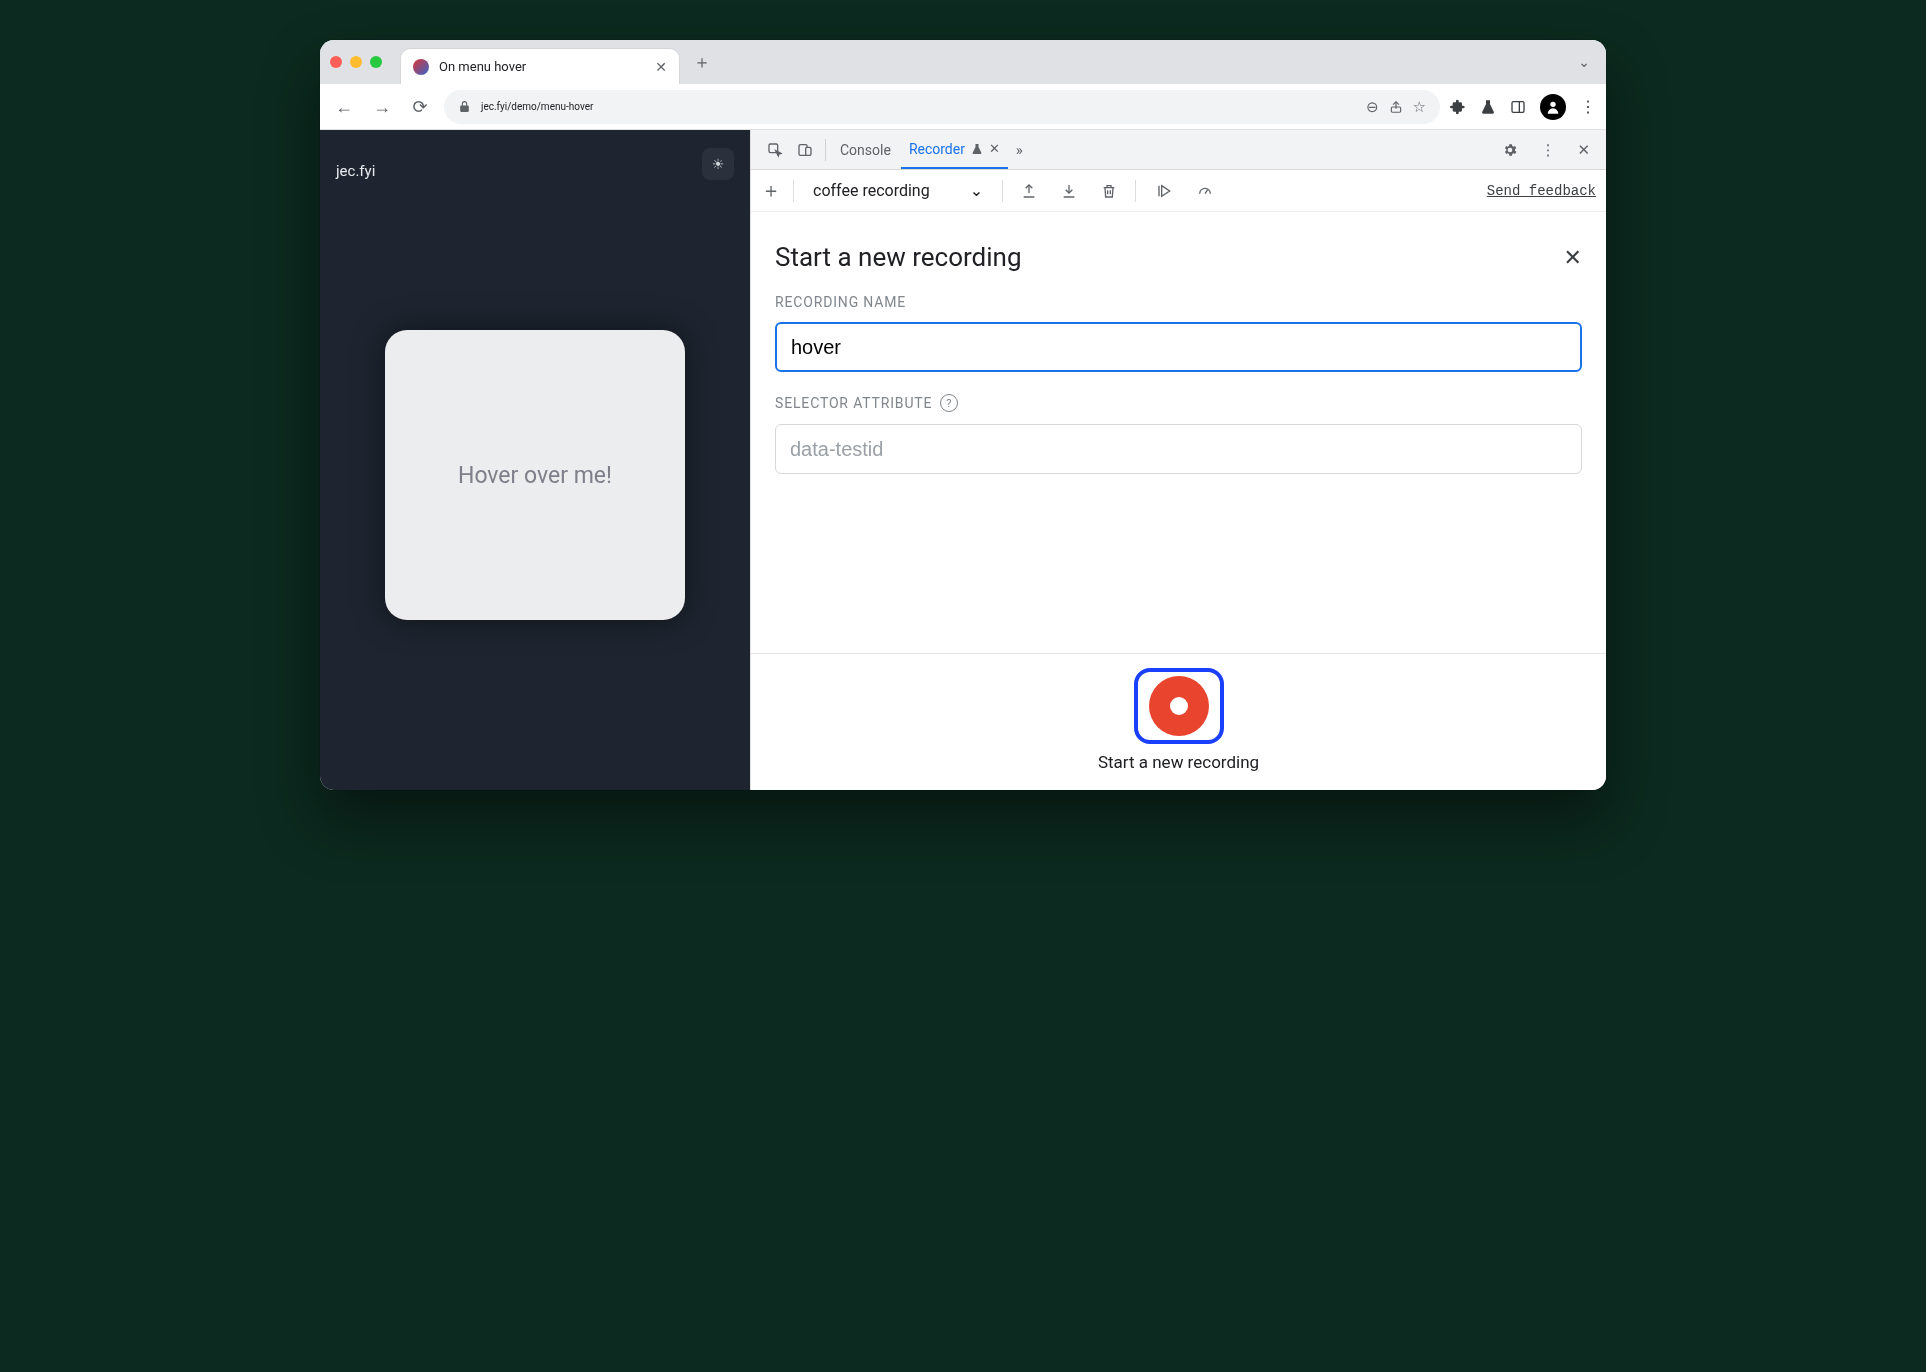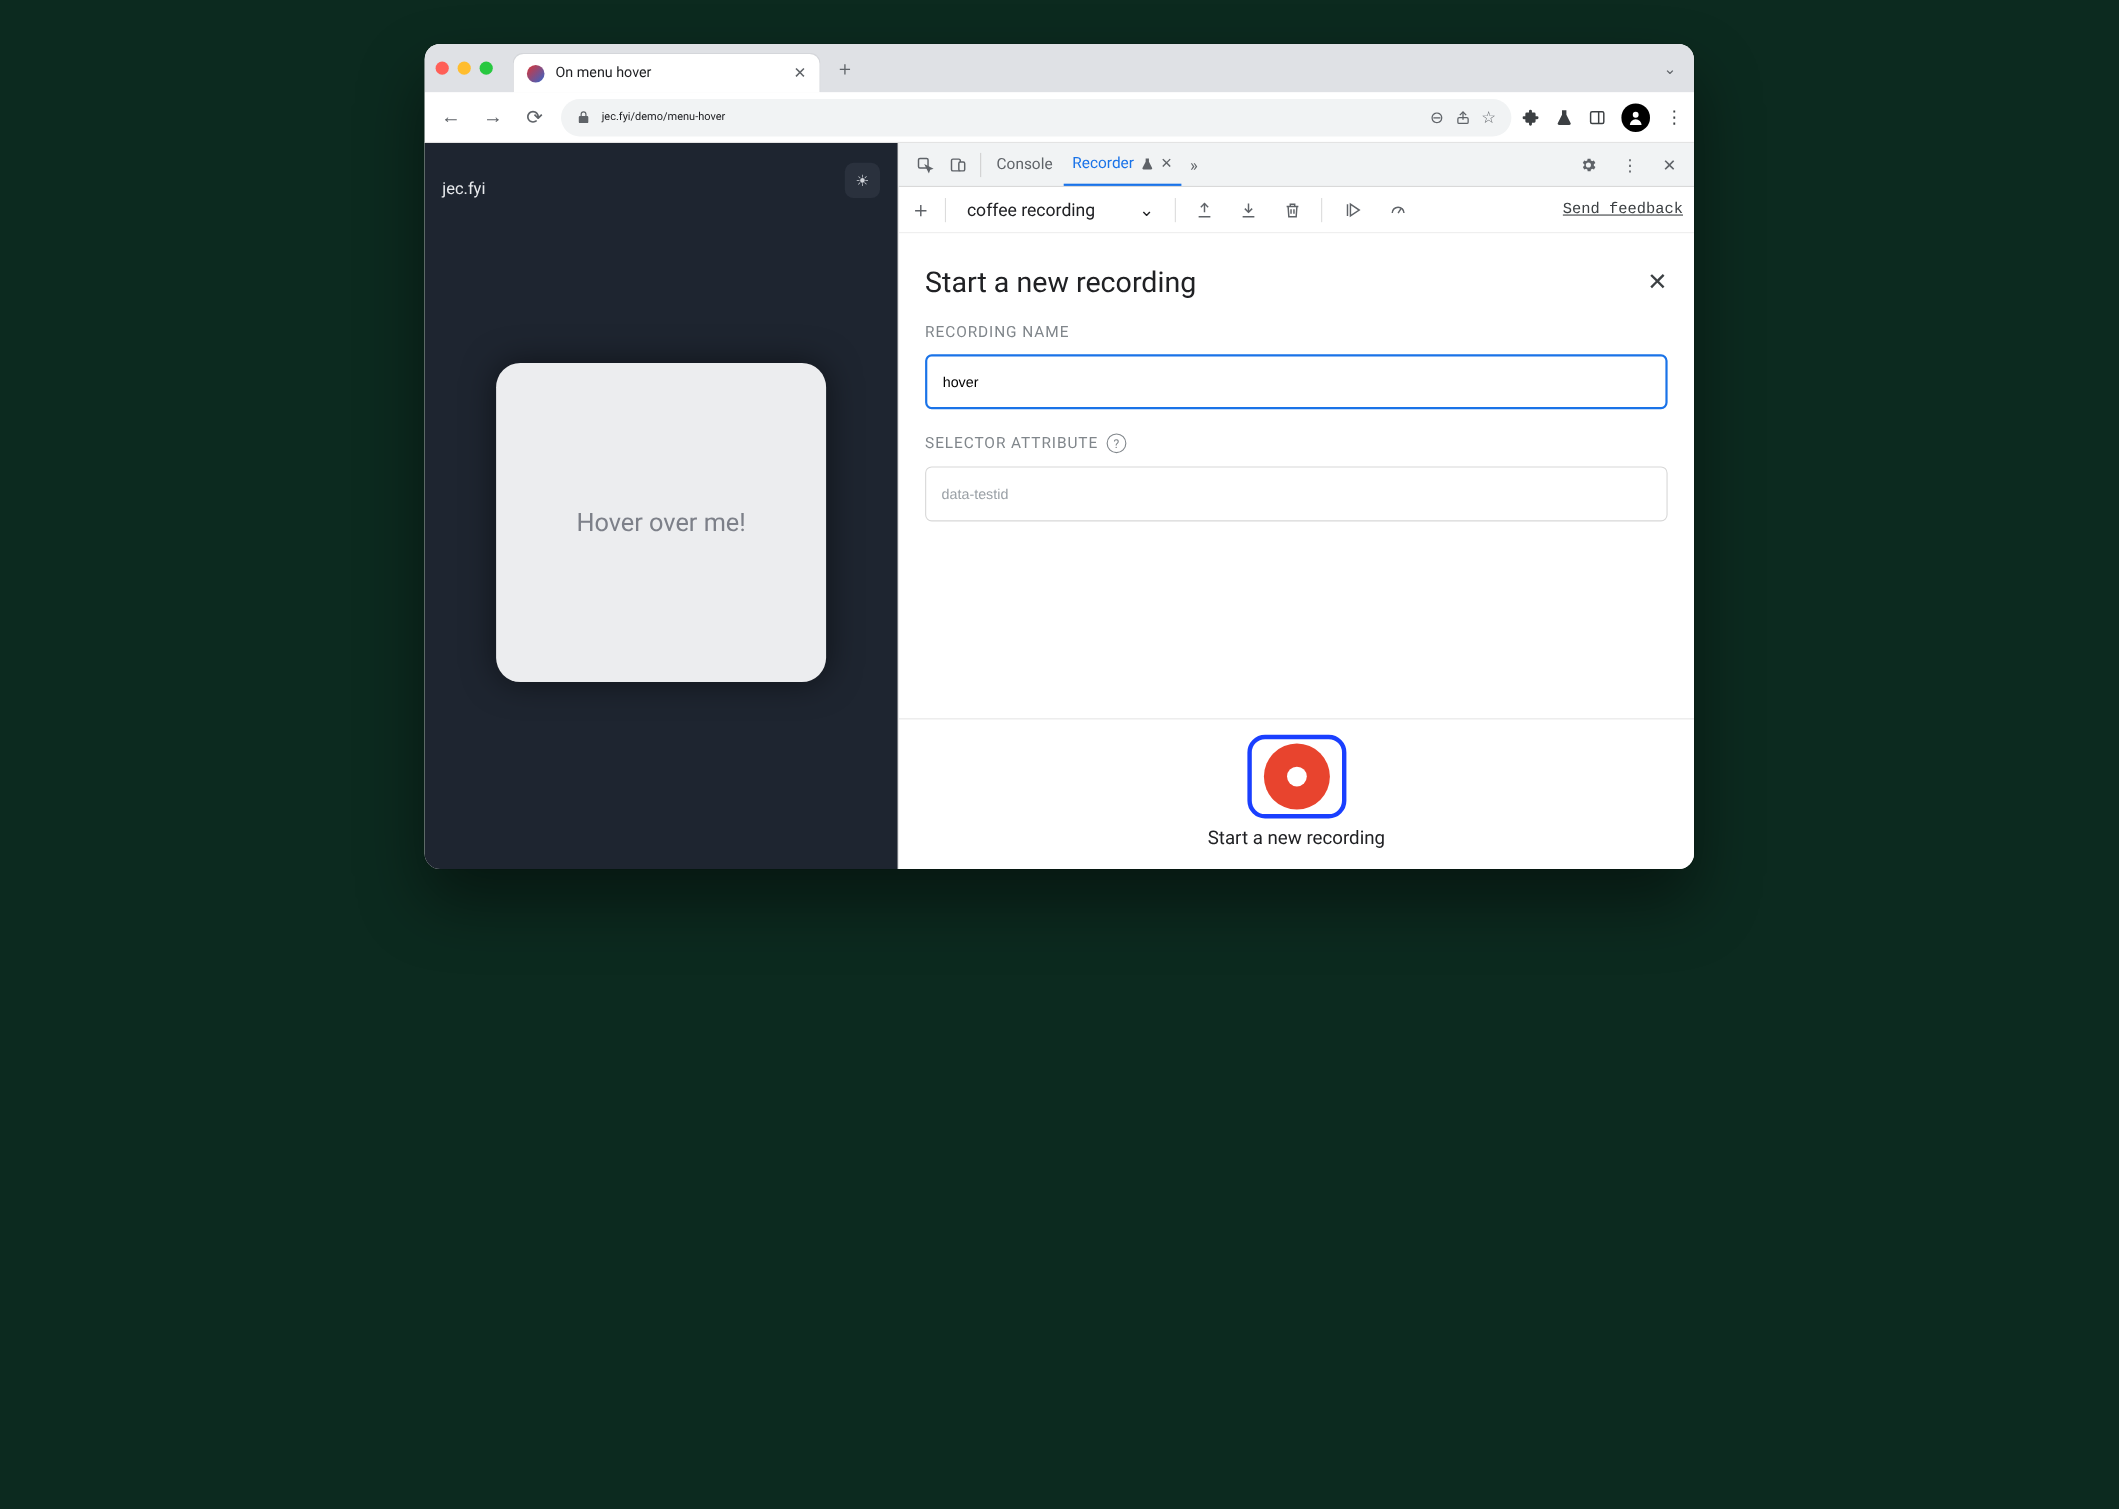--- a/index.html
+++ b/index.html
@@ -6,21 +6,21 @@
   html, body { width: 100%; height: 100%; }
   body {
     font-family: -apple-system, BlinkMacSystemFont, "Segoe UI", Roboto, Helvetica, Arial, sans-serif;
     background: #0c2a1f;
     display: flex;
     align-items: flex-start;
     justify-content: center;
     padding: 40px 20px 80px 20px;
   }
   .window {
-    width: 1154px;
+    width: 1286px;
     background: #fff;
     border-radius: 14px;
     box-shadow: 0 30px 60px rgba(0,0,0,.45), 0 0 0 1px rgba(0,0,0,.08);
     overflow: hidden;
   }
   
   .tabstrip {
     height: 44px;
     background: #dfe1e5;
     display: flex;
@@ -157,21 +157,21 @@
   .form-close { font-size:22px;color:#3c4043;cursor:pointer; }
   .label {
     font-size:14px;letter-spacing:.06em;color:#80868b;
     margin-top:22px;margin-bottom:12px;display:flex;align-items:center;gap:8px;
     text-transform:uppercase;
     text-align:right;
   }
   .help { width:18px;height:18px;border:1.5px solid #80868b;border-radius:50%;
           display:flex;align-items:center;justify-content:center;font-size:11px;color:#80868b; }
   .input {
-    width:100%;height:50px;border-radius:6px;padding:0 14px;font-size:13px;
+    width:100%;height:50px;border-radius:6px;padding:0 14px;font-size:20px;
     outline:none;background:#fff;
   }
   .input.focused { border:2px solid #1a73e8; }
   .input.plain { border:1px solid #d7d7d7;color:#9aa0a6; }
   .input.plain::placeholder { color:#9aa0a6; }
   
   .footer {
     border-top:1px solid #e6e6e6;
     padding:14px 0 18px;
     display:flex;flex-direction:column;align-items:center;gap:8px;

